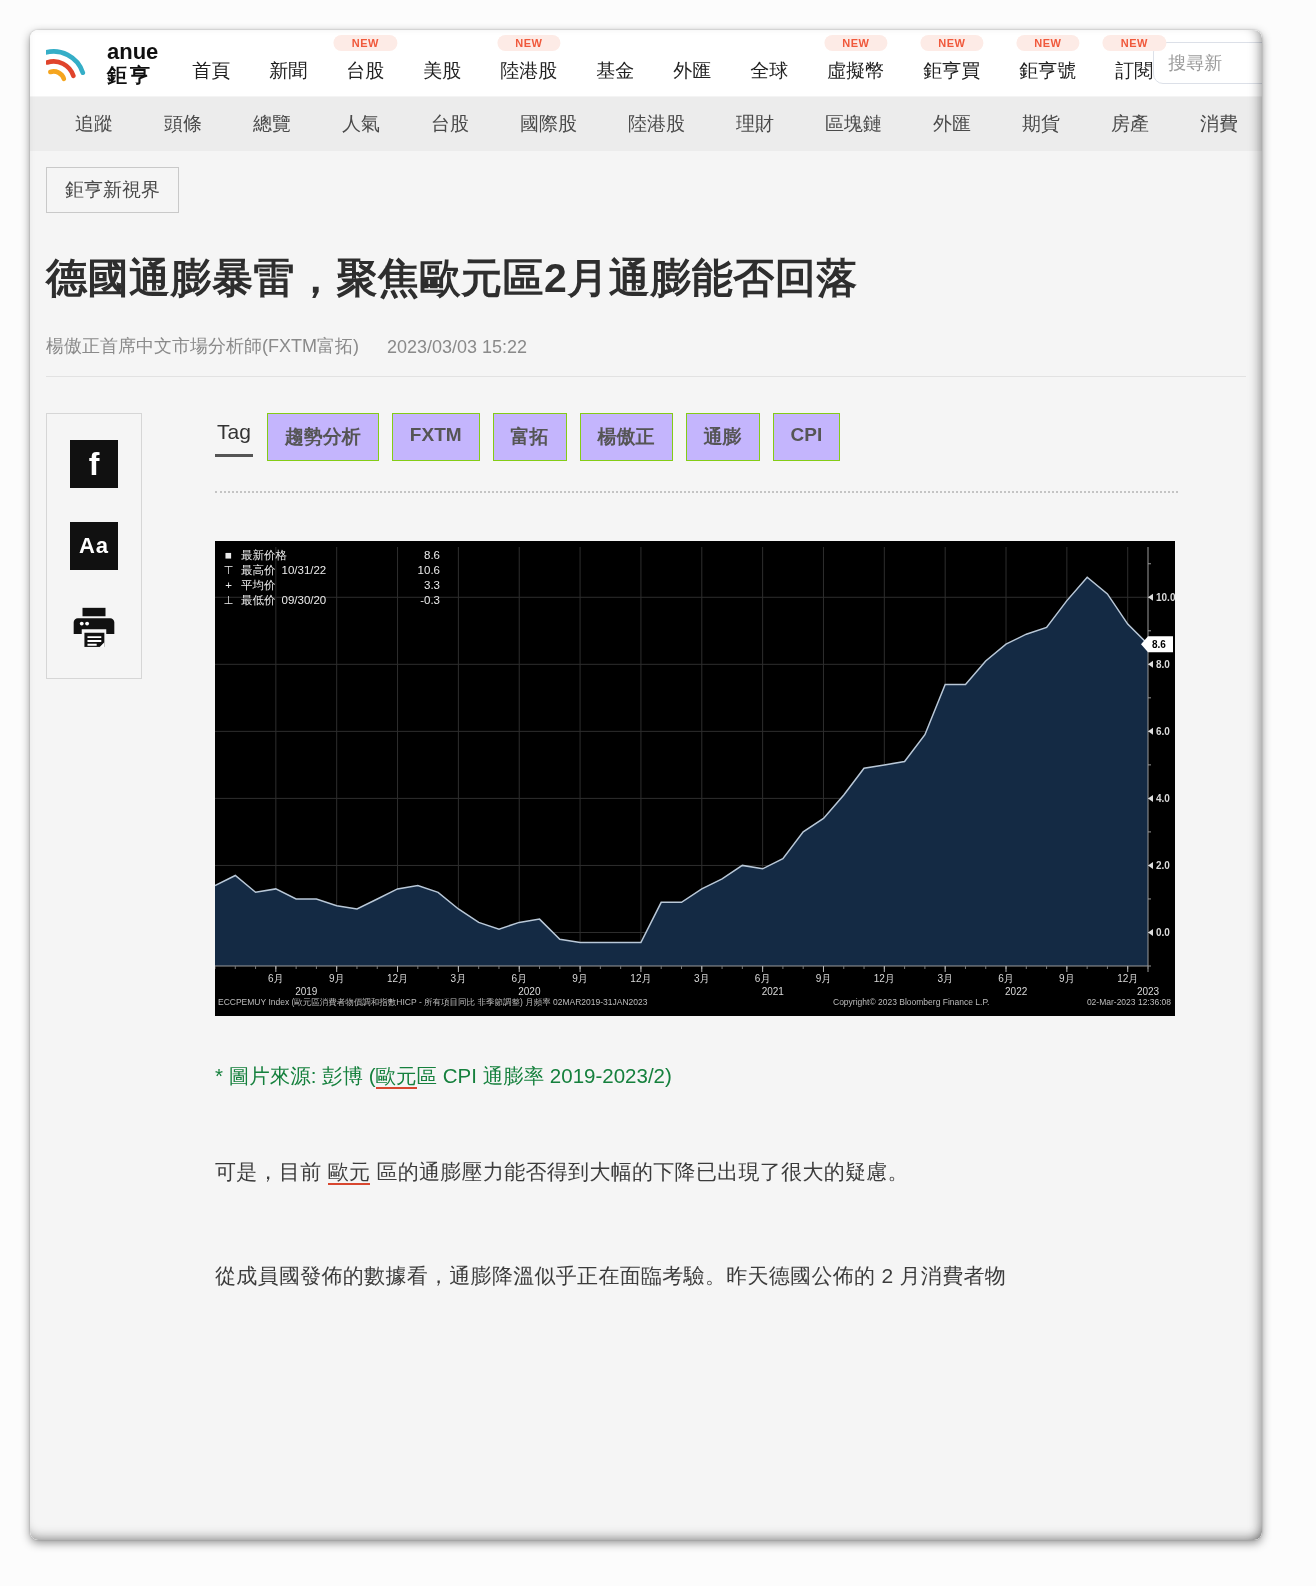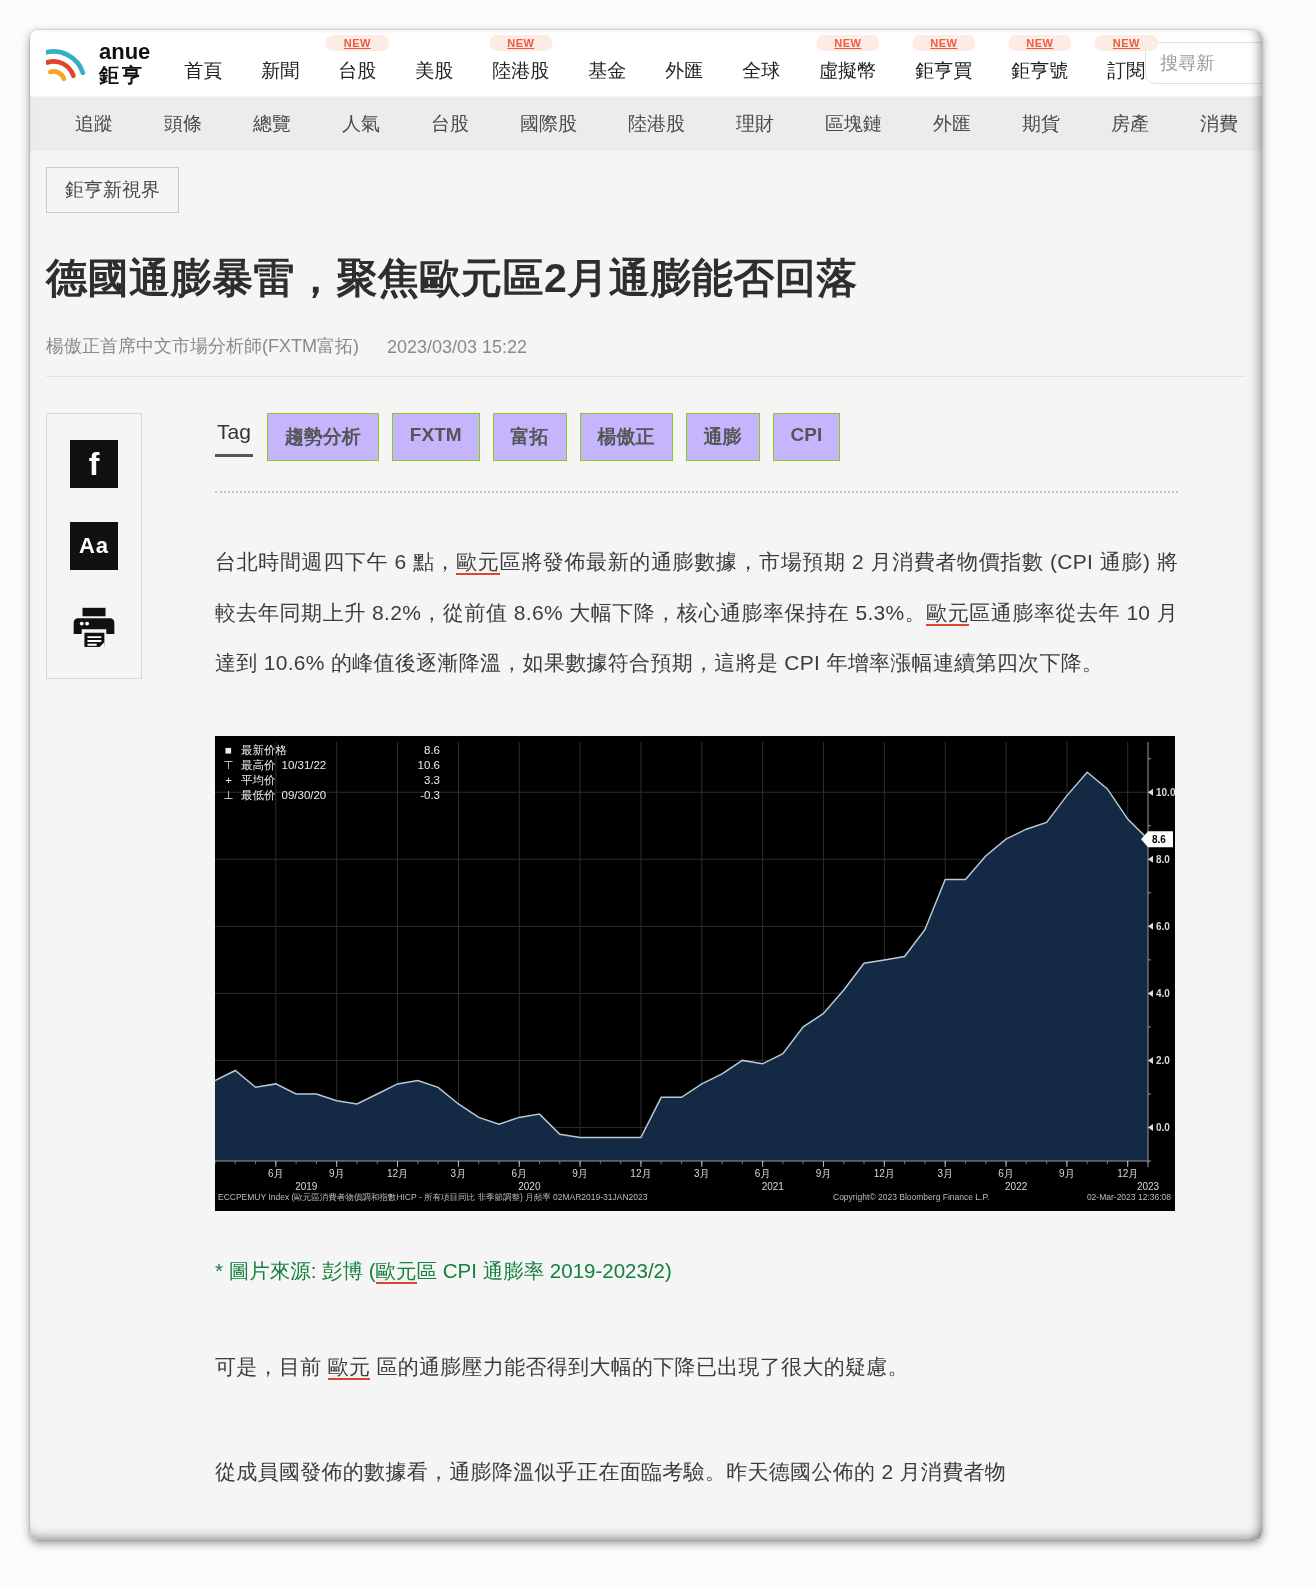--- a/index.html
+++ b/index.html
@@ -4,29 +4,29 @@
 <style>
   html,body{margin:0;padding:0;background:#fcfcfc;font-family:"Liberation Sans","DejaVu Sans",sans-serif;}
   *{box-sizing:border-box;}
   .page{position:relative;width:1232px;height:1510px;margin:30px 0 46px 30px;background:#fff;
         border-radius:8px;overflow:hidden;box-shadow:0 3px 10px rgba(0,0,0,.42),0 0 2px rgba(0,0,0,.25);}
   .page::after{content:"";position:absolute;inset:0;border-radius:8px;pointer-events:none;
         box-shadow:inset -10px 0 12px -8px rgba(0,0,0,.40), inset 0 -10px 12px -8px rgba(0,0,0,.40);}
 
   
   .site-header{display:flex;align-items:center;height:66px;padding:0 0 0 16px;background:#fff;}
-  .logo{display:flex;align-items:center;gap:7px;cursor:pointer;flex:none;}
+  .logo{display:flex;align-items:center;gap:15px;cursor:pointer;flex:none;}
   .logo svg{width:46px;height:50px;}
   .logo-txt{line-height:1;}
   .logo-en{font-size:22px;font-weight:bold;color:#101010;}
   .logo-zh{font-size:20px;font-weight:bold;color:#101010;letter-spacing:3px;margin-top:2px;}
   .main-nav{display:flex;margin-left:34px;gap:39px;align-items:center;}
   .nav-item{position:relative;font-size:19px;color:#222;padding-top:16px;cursor:pointer;white-space:nowrap;text-decoration:none;}
   .new-badge{position:absolute;top:-7px;left:50%;transform:translateX(-50%);
-        background:#fdebe6;color:#f0593c;font-size:11px;font-weight:bold;padding:2px 18px;border-radius:9px;letter-spacing:.5px;text-decoration:underline;}
+        background:#fdebe6;color:#f0593c;font-size:11px;font-weight:bold;padding:2px 18px;border-radius:9px;letter-spacing:.5px;}
   .search{margin-left:auto;margin-right:-30px;flex:none;width:158px;height:42px;border:1px solid #dce0e8;
         border-radius:10px;font-size:18px;padding:9px 14px;color:#888;background:#fff;outline:none;}
   .search::placeholder{color:#9a9a9a;}
 
   
   .subnav{display:flex;align-items:center;background:#ececec;height:55px;padding:0 24px 0 45px;
         justify-content:space-between;border-top:1px solid #f4f4f4;}
   .subnav-item{font-size:19px;color:#4a4a4a;cursor:pointer;text-decoration:none;white-space:nowrap;}
 
   
@@ -230,23 +230,20 @@
               <a class="tag-chip">楊傲正</a>
 
               <a class="tag-chip">通膨</a>
 
               <a class="tag-chip">CPI</a>
             </div>
         </div>
 
         <hr class="dotted">
 
-        <div class="body-copy">
-            <p><span>台北時間週四下午 6 點，</span><span class="lnk">歐元</span><span>區將發佈最新的通膨數據，市場預期 2 月消費者物價指數 (CPI 通膨) 將較去年同期上升 8.2%，從前值 8.6% 大幅下降，核心通膨率保持在 5.3%。</span><span class="lnk">歐元</span><span>區通膨率從去年 10 月達到 10.6% 的峰值後逐漸降溫，如果數據符合預期，這將是 CPI 年增率漲幅連續第四次下降。</span></p>
-          </div>
 
         <figure class="chart-wrap" style="margin-left:0;margin-right:0;">
           <svg id="chart-svg" viewBox="0 0 960 475">
               <rect x="0" y="0" width="960" height="475" fill="#000000"></rect>
               <line x1="0" y1="391.48" x2="933" y2="391.48" stroke="#2e2e2e" stroke-width="1"></line>
               <line x1="0" y1="324.44" x2="933" y2="324.44" stroke="#2e2e2e" stroke-width="1"></line>
               <line x1="0" y1="257.4" x2="933" y2="257.4" stroke="#2e2e2e" stroke-width="1"></line>
               <line x1="0" y1="190.35999999999999" x2="933" y2="190.35999999999999" stroke="#2e2e2e" stroke-width="1"></line>
               <line x1="0" y1="123.32" x2="933" y2="123.32" stroke="#2e2e2e" stroke-width="1"></line>
               <line x1="0" y1="56.27999999999997" x2="933" y2="56.27999999999997" stroke="#2e2e2e" stroke-width="1"></line>

